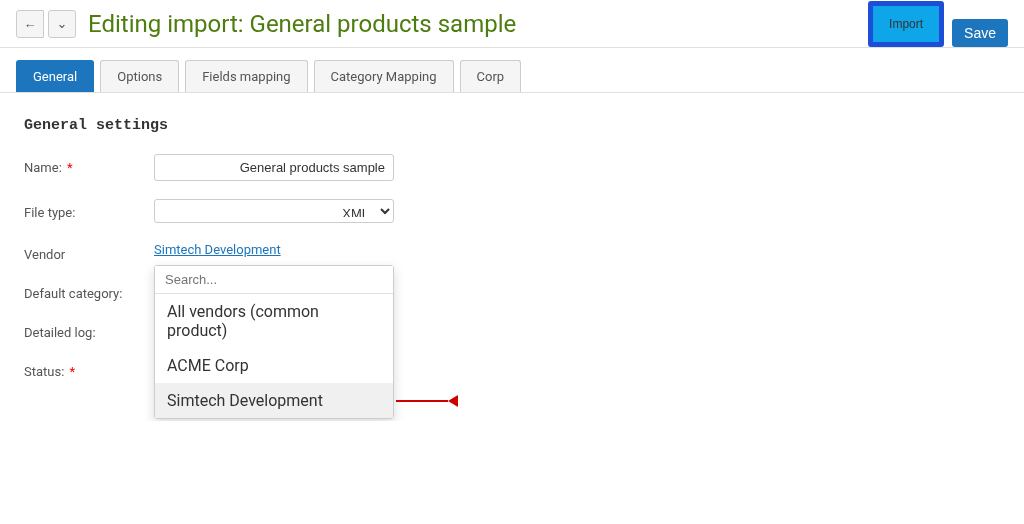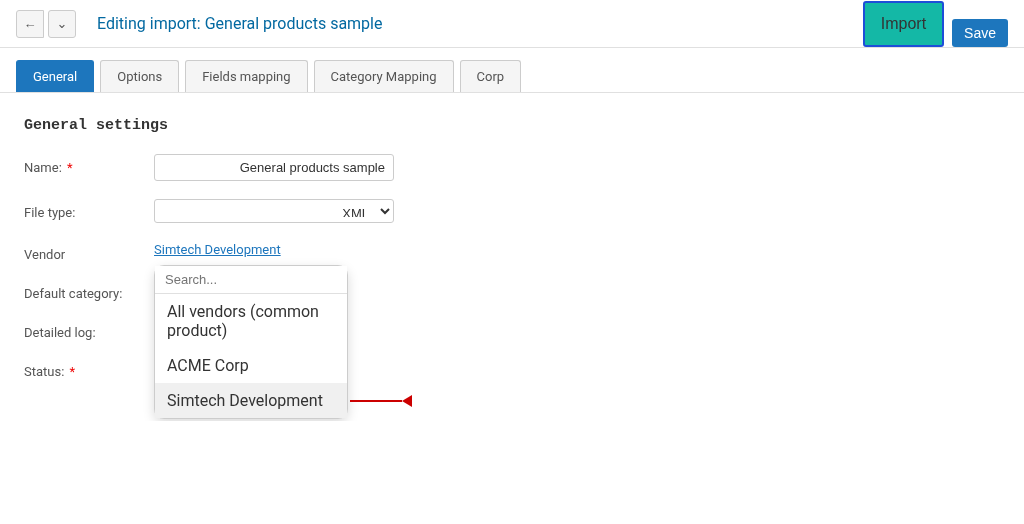--- a/index.html
+++ b/index.html
@@ -11,25 +11,25 @@
       padding: 0 16px; height: 48px; background: #fff; border-bottom: 1px solid #e0e0e0;
     }
     .header-left { display: flex; align-items: center; gap: 4px; }
     .nav-btn {
       width: 28px; height: 28px; border: 1px solid #ccc; background: #f5f5f5;
       cursor: pointer; border-radius: 3px; display: flex; align-items: center; justify-content: center;
       color: #555; font-size: 13px;
     }
     .nav-btn:first-child { border-radius: 3px 0 0 3px; }
     .nav-btn:last-child { border-radius: 0 3px 3px 0; border-left: none; }
-    .header-title { font-size: 16px; font-weight: 400; color: #0369a1; margin-left: 17px; }
+    .header-title { font-size: 24px; font-weight: 400; color: #4d7c0f; margin-left: 8px; }
     .header-actions { display: flex; gap: 8px; }
     .btn-import {
-      padding: 6px 16px; background: #14b8a6; border: 2px solid #1d4ed8; border-radius: 3px;
-      cursor: pointer; color: #333; font-size: 16px;
+      padding: 6px 16px; background: #0ea5e9; border: 5px solid #1d4ed8; border-radius: 3px;
+      cursor: pointer; color: #333; font-size: 12px;
     }
     .btn-save {
       padding: 6px 12px; background: #1d76bd; border: none; border-radius: 3px;
       cursor: pointer; color: #ffffff; font-size: 14px; margin-top: 18px;
     }
 
     
     .tabs-bar {
       padding: 0 16px; border-bottom: 1px solid #e0e0e0; background: #fff;
       display: flex; align-items: flex-end; gap: 4px; padding-top: 12px;
@@ -66,22 +66,22 @@
     
     .vendor-link {
       color: #1d76bd; text-decoration: underline; cursor: pointer; font-size: 13px;
       padding-top: 6px; position: relative;
     }
 
     
     .dropdown-container { position: relative; display: inline-block; }
     .dropdown {
       position: absolute; top: 24px; left: 0; z-index: 100;
-      background: #fff; border: 1px solid #ccc; border-radius: 10px;
-      box-shadow: 0 4px 12px rgba(0,0,0,0.15); width: 194px;
+      background: #fff; border: 1px solid #ccc; border-radius: 3px;
+      box-shadow: 0 4px 12px rgba(0,0,0,0.15); width: 240px;
     }
     .dropdown-search {
       width: 100%; padding: 6px 10px; border: none; border-bottom: 1px solid #e0e0e0;
       font-size: 13px; outline: none; color: #555;
     }
     .dropdown-item {
       padding: 8px 12px; cursor: pointer; font-size: 16px; color: #333;
     }
     .dropdown-item.highlighted { background: #f0f0f0; }
 

